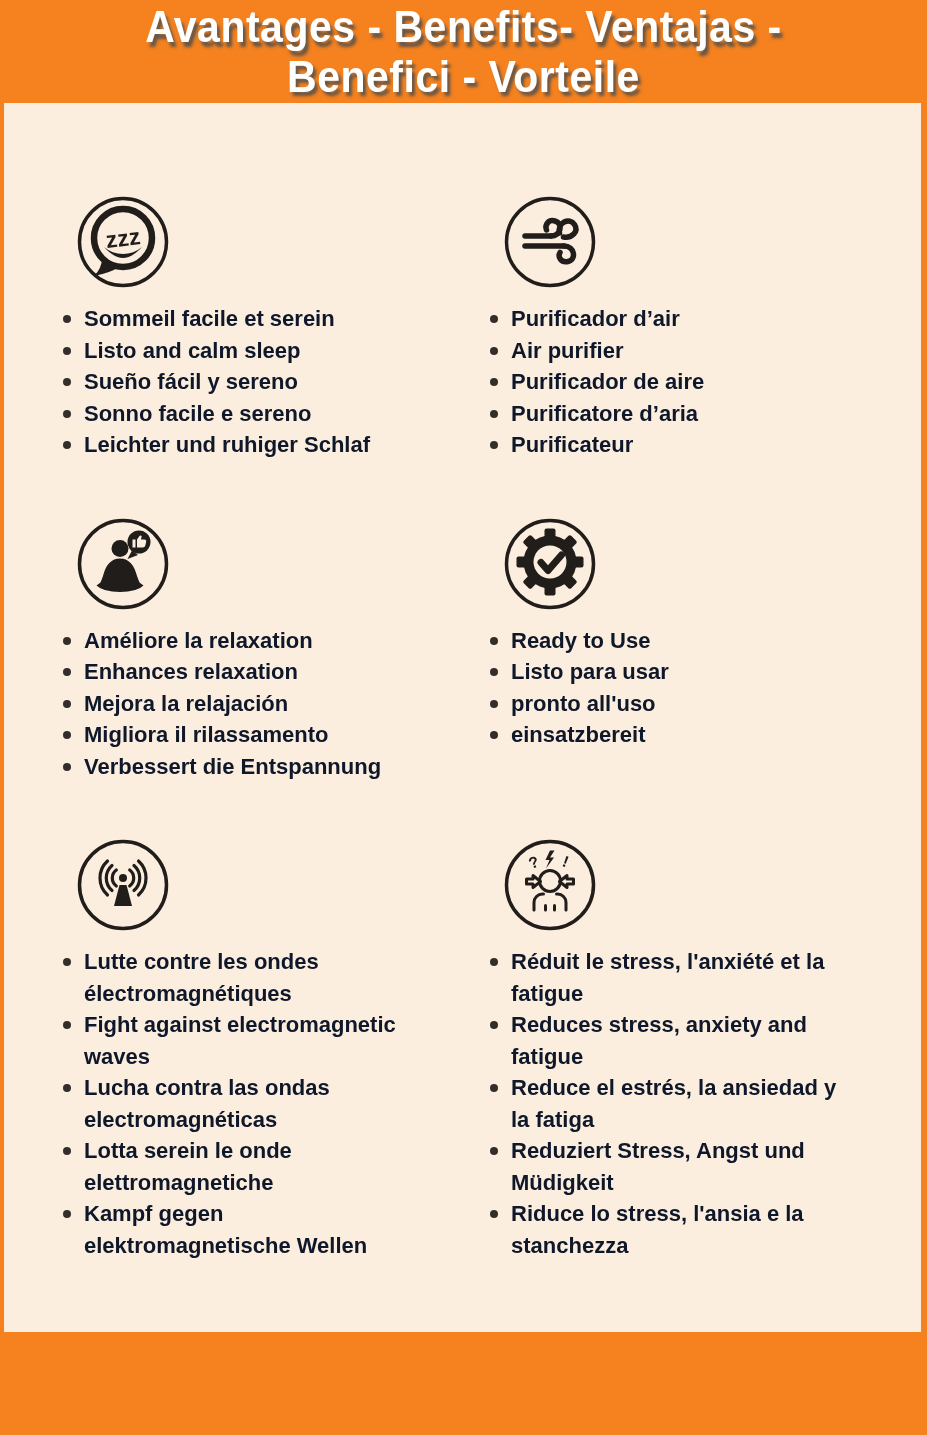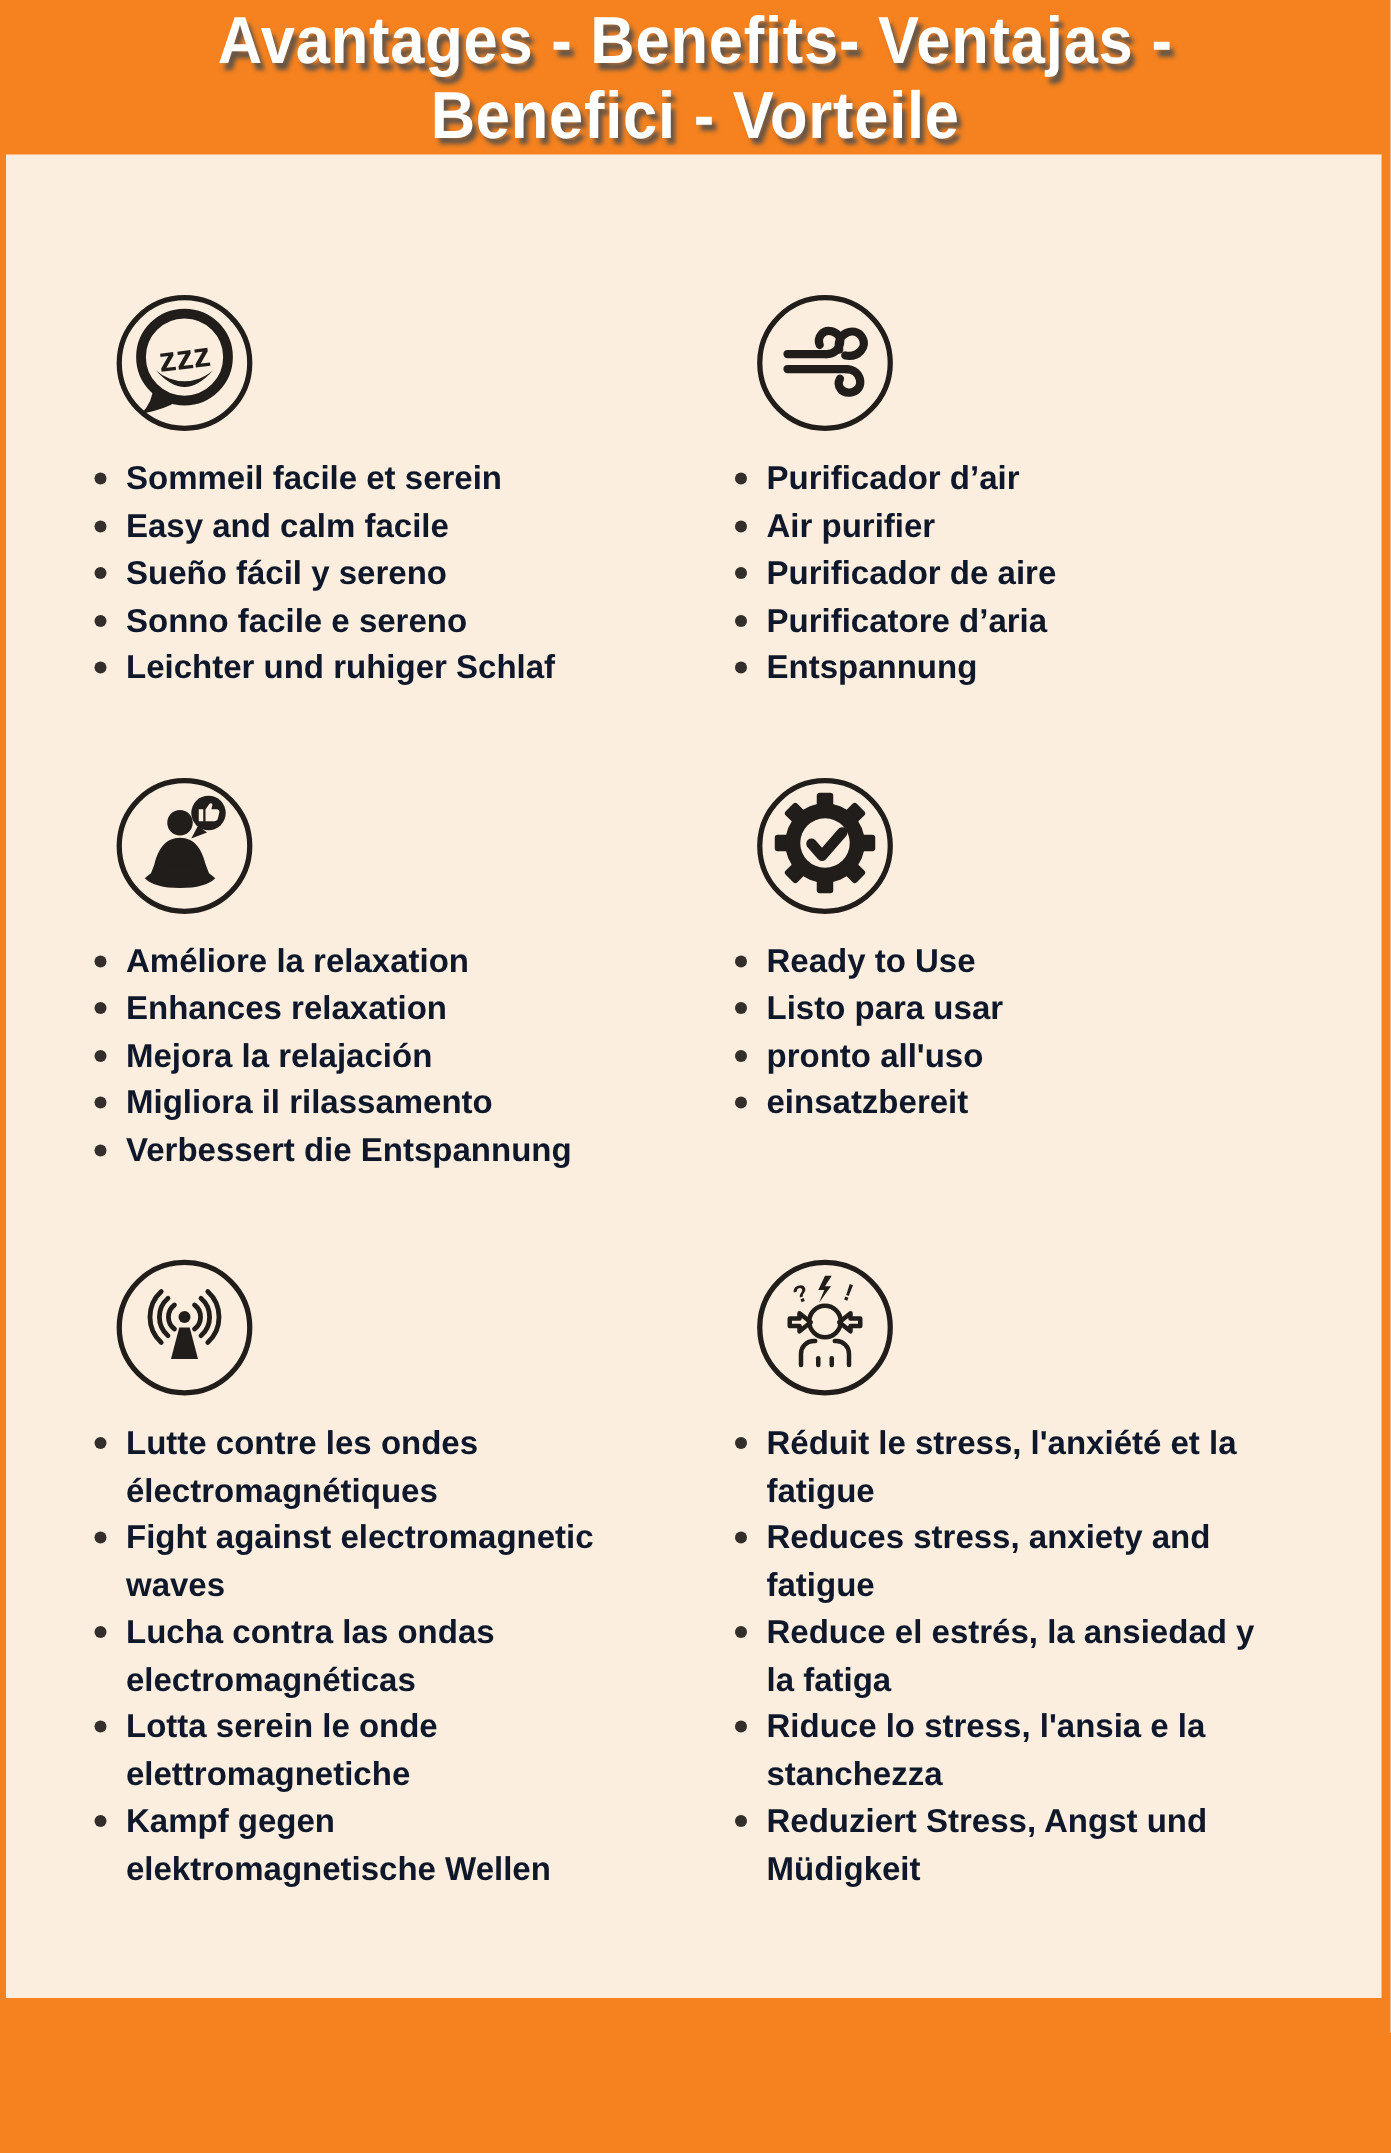--- a/index.html
+++ b/index.html
@@ -85,21 +85,21 @@
         <svg viewBox="0 0 94 94">
           <circle cx="47" cy="47" r="43.5" fill="none" stroke="#211D1A" stroke-width="3.5"></circle>
           <circle cx="47" cy="43" r="29" fill="none" stroke="#211D1A" stroke-width="6.5"></circle>
           <path d="M47 72 c-9 0 -16 -3.5 -21 -9 q0 10 -8 18 q16 -3 25 -9 z" fill="#211D1A"></path>
           <path d="M28 52 A29 29 0 0 0 66 52 Q56 63 47 63 Q38 63 28 52 Z" fill="#211D1A"></path>
           <text class="ico-text" x="47" y="51" font-size="23" font-weight="bold" text-anchor="middle" fill="#211D1A" transform="rotate(-7 47 43)">zzz</text>
         </svg>
       </div>
       <ul class="benefits">
         <li>Sommeil facile et serein</li>
-        <li>Easy and calm facile</li>
+        <li>Listo and calm sleep</li>
         <li>Sueño fácil y sereno</li>
         <li>Sonno facile e sereno</li>
         <li>Leichter und ruhiger Schlaf</li>
       </ul>
     </section>
 
     <section class="cell col-right">
       <div class="icon-wrap">
         <svg viewBox="0 0 94 94">
           <circle cx="47" cy="47" r="43.5" fill="none" stroke="#211D1A" stroke-width="3.5"></circle>
@@ -110,21 +110,21 @@
             <path d="M22 51 h39"></path>
             <path d="M61 51 c10.5 0 13 13.5 4 15.5 c-7 1.5 -10.5 -4.5 -8 -9"></path>
           </g>
         </svg>
       </div>
       <ul class="benefits">
         <li>Purificador d’air</li>
         <li>Air purifier</li>
         <li>Purificador de aire</li>
         <li>Purificatore d’aria</li>
-        <li>Entspannung</li>
+        <li>Purificateur</li>
       </ul>
     </section>
 
     <section class="cell col-left">
       <div class="icon-wrap">
         <svg viewBox="0 0 94 94">
           <circle cx="47" cy="47" r="43.5" fill="none" stroke="#211D1A" stroke-width="3.5"></circle>
           <g fill="#211D1A">
             <circle cx="44" cy="31.5" r="8.5"></circle>
             <path d="M44 41.5 c-9.5 0 -14.5 7.5 -17 17.5 l-3 8 h40 l-3 -8 c-2.5 -10 -7.5 -17.5 -17 -17.5 z"></path>
@@ -212,19 +212,19 @@
           </g>
           <path d="M47 12.5 l-4.5 9.5 h4 l-3.5 8.5 l8 -11 h-4 l4.5 -7 z" fill="#211D1A"></path>
           <text class="ico-text" x="31" y="30" font-size="16" font-weight="bold" text-anchor="middle" fill="#211D1A" transform="rotate(-20 31 25)">?</text>
           <text class="ico-text" x="62.5" y="29" font-size="16" font-weight="bold" text-anchor="middle" fill="#211D1A" transform="rotate(20 62.5 24)">!</text>
         </svg>
       </div>
       <ul class="benefits">
         <li>Réduit le stress, l'anxiété et la fatigue</li>
         <li>Reduces stress, anxiety and fatigue</li>
         <li>Reduce el estrés, la ansiedad y la fatiga</li>
+        <li>Reduziert Stress, Angst und Müdigkeit</li>
         <li>Riduce lo stress, l'ansia e la stanchezza</li>
-        <li>Reduziert Stress, Angst und Müdigkeit</li>
       </ul>
     </section>
 
   </div>
 </main>
 
 </body></html>

